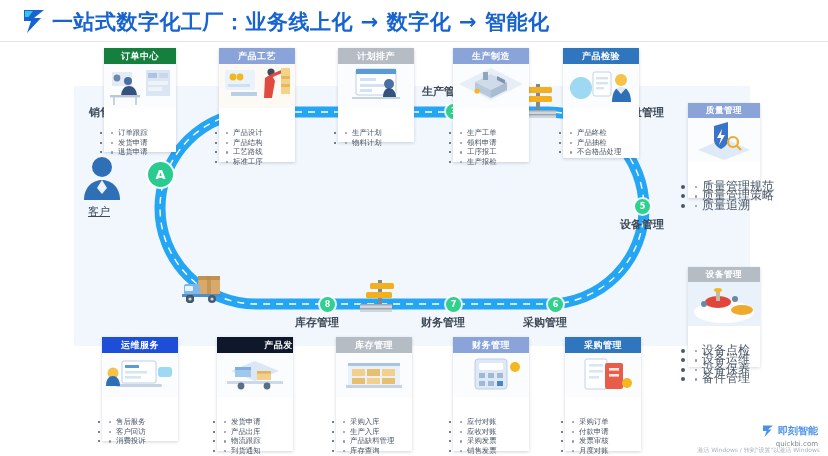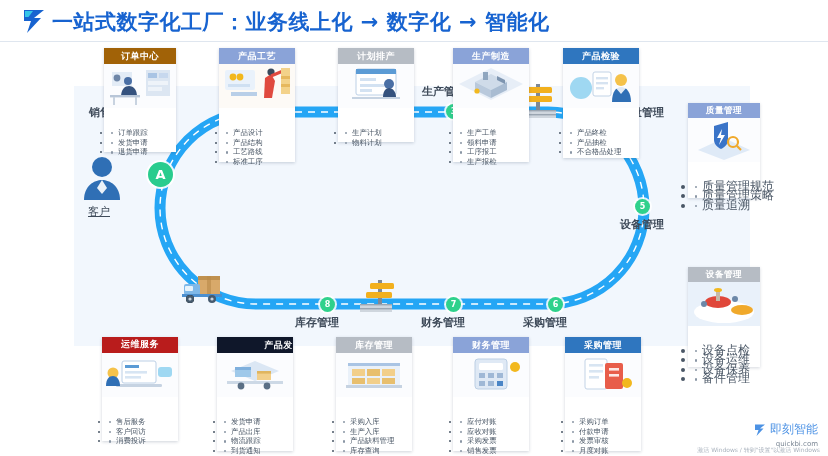--- a/index.html
+++ b/index.html
@@ -64,21 +64,21 @@
   }
   .tlabel{position:absolute;font-size:11px;color:#3e4a59;white-space:nowrap;font-weight:bold;}
   .center-title{
     position:absolute;left:0;top:0;width:100%;text-align:center;
     font-size:21px;font-weight:bold;color:#4f5b69;white-space:nowrap;
   }
   .cust-label{position:absolute;font-size:11px;color:#3e4a59;white-space:nowrap;text-decoration:underline;}
 
   
   .wm{position:absolute;right:10px;bottom:18px;display:flex;align-items:center;gap:3px;opacity:.85;}
-  .wm-txt{font-size:12px;color:#2d7fe0;font-weight:normal;}
+  .wm-txt{font-size:10px;color:#2d7fe0;font-weight:bold;}
   .wm-sub{position:absolute;right:10px;bottom:8px;font-size:7px;color:#7a8694;}
   .wm-foot{position:absolute;right:8px;bottom:1px;font-size:6px;color:#a9b2bd;}
 </style>
 </head>
 <body>
 
 <div class="stage">
 
   <div class="header">
     <svg class="logo" viewBox="0 0 28 28">
@@ -154,21 +154,21 @@
       <rect x="0" y="20" width="40" height="3" fill="#4c8fcf"></rect>
       <circle cx="8" cy="25" r="4" fill="#3a4css"></circle>
       <circle cx="8" cy="25" r="4" fill="#465a6e"></circle>
       <circle cx="30" cy="25" r="4" fill="#465a6e"></circle>
       <circle cx="8" cy="25" r="1.6" fill="#c9d3dd"></circle>
       <circle cx="30" cy="25" r="1.6" fill="#c9d3dd"></circle>
     </svg>
   </div>
 
   <div class="card" style="left:104px;top:48px;width:72px;height:104px;">
-    <div class="card-hd" style="background:#a16207;">订单中心</div>
+    <div class="card-hd" style="background:#15803d;">订单中心</div>
     <div class="card-ill">
       <svg viewBox="0 0 72 44" width="72" height="44">
         <rect x="0" y="0" width="72" height="44" fill="#fbfcfe"></rect>
         <rect x="42" y="6" width="24" height="26" fill="#dce6f2"></rect>
         <rect x="44" y="9" width="9" height="5" fill="#a9c4e4"></rect>
         <rect x="55" y="9" width="9" height="5" fill="#c7d8ee"></rect>
         <rect x="44" y="17" width="20" height="4" fill="#eef3f9"></rect>
         <rect x="44" y="23" width="14" height="4" fill="#eef3f9"></rect>
         <rect x="8" y="8" width="20" height="14" fill="#e3ecf6"></rect>
         <circle cx="24" cy="17" r="4" fill="#4a6fa5"></circle>
@@ -312,21 +312,21 @@
     </div>
     <ul class="card-body">
       <li>设备点检</li>
       <li>设备运维</li>
       <li>设备保养</li>
       <li>备件管理</li>
     </ul>
   </div>
 
   <div class="card" style="left:102px;top:337px;width:76px;height:104px;">
-    <div class="card-hd" style="background:#b91c1c;font-family:Liberation Mono, monospace;">运维服务</div>
+    <div class="card-hd" style="background:#1d4ed8;">运维服务</div>
     <div class="card-ill">
       <svg viewBox="0 0 76 44" width="76" height="44">
         <rect x="0" y="0" width="76" height="44" fill="#fbfcfe"></rect>
         <rect x="20" y="8" width="34" height="22" rx="2" fill="#ffffff" stroke="#bcd0e6"></rect>
         <rect x="23" y="12" width="14" height="3" fill="#5b9bd5"></rect>
         <rect x="23" y="18" width="22" height="2.6" fill="#d7e5f3"></rect>
         <rect x="23" y="23" width="16" height="2.6" fill="#d7e5f3"></rect>
         <rect x="14" y="31" width="46" height="3" rx="1.2" fill="#c6d3e2"></rect>
         <circle cx="11" cy="20" r="5.5" fill="#f5c24a"></circle>
         <path d="M4 33 C4 26 7 23 11 23 C15 23 18 27 18 33 Z" fill="#2f6fb5"></path>

